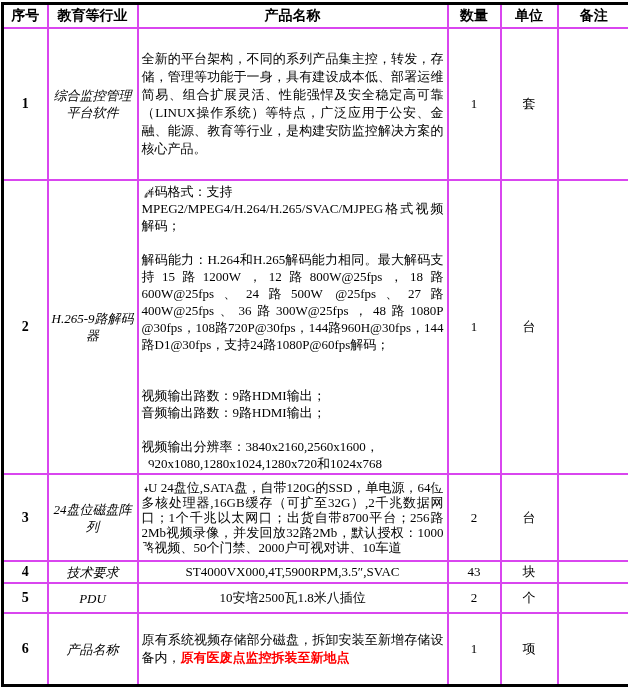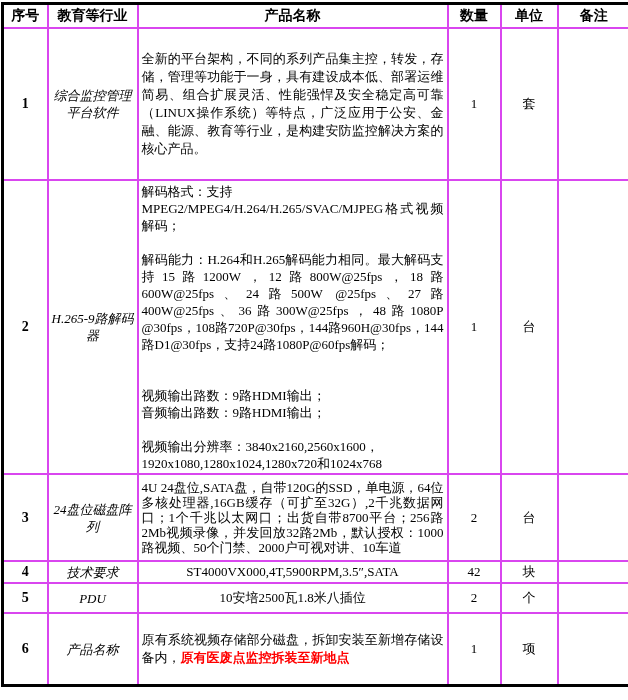--- a/index.html
+++ b/index.html
@@ -41,20 +41,21 @@
     text-align: center;
     font-size: 13px;
     line-height: 17px;
     padding: 0 8px;
     font-style: italic;
   }
   .tech-cell {
     font-size: 13px;
     white-space: pre-line;
     text-align: justify;
+    border-radius: 31px;
   }
   .tech-center {
     text-align: center;
     white-space: normal;
   }
   .qty-cell, .unit-cell {
     text-align: center;
     font-size: 13px;
   }
   .remark-cell { font-size: 13px; }
@@ -126,22 +127,22 @@
       <td class="no-cell">3</td>
       <td class="name-cell">24盘位磁盘阵列</td>
       <td class="tech-cell">4U 24盘位,SATA盘，自带120G的SSD，单电源，64位多核处理器,16GB缓存（可扩至32G）,2千兆数据网口；1个千兆以太网口；出货自带8700平台；256路2Mb视频录像，并发回放32路2Mb，默认授权：1000路视频、50个门禁、2000户可视对讲、10车道</td>
       <td class="qty-cell">2</td>
       <td class="unit-cell">台</td>
       <td class="remark-cell"></td>
     </tr>
     <tr class="r4">
       <td class="no-cell">4</td>
       <td class="name-cell">技术要求</td>
-      <td class="tech-cell tech-center">ST4000VX000,4T,5900RPM,3.5″,SATA</td>
-      <td class="qty-cell">42</td>
+      <td class="tech-cell tech-center">ST4000VX000,4T,5900RPM,3.5″,SVAC</td>
+      <td class="qty-cell">43</td>
       <td class="unit-cell">块</td>
       <td class="remark-cell"></td>
     </tr>
     <tr class="r5">
       <td class="no-cell">5</td>
       <td class="name-cell">PDU</td>
       <td class="tech-cell tech-center">10安培2500瓦1.8米八插位</td>
       <td class="qty-cell">2</td>
       <td class="unit-cell">个</td>
       <td class="remark-cell"></td>

